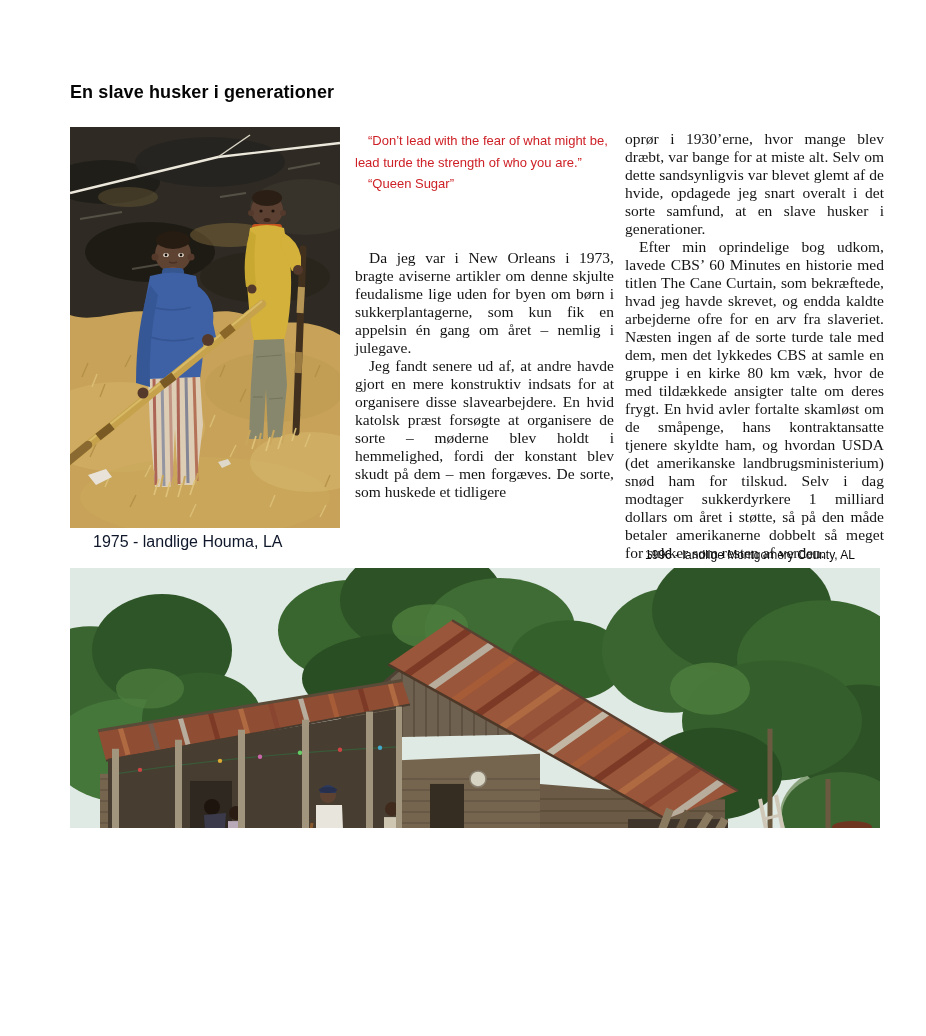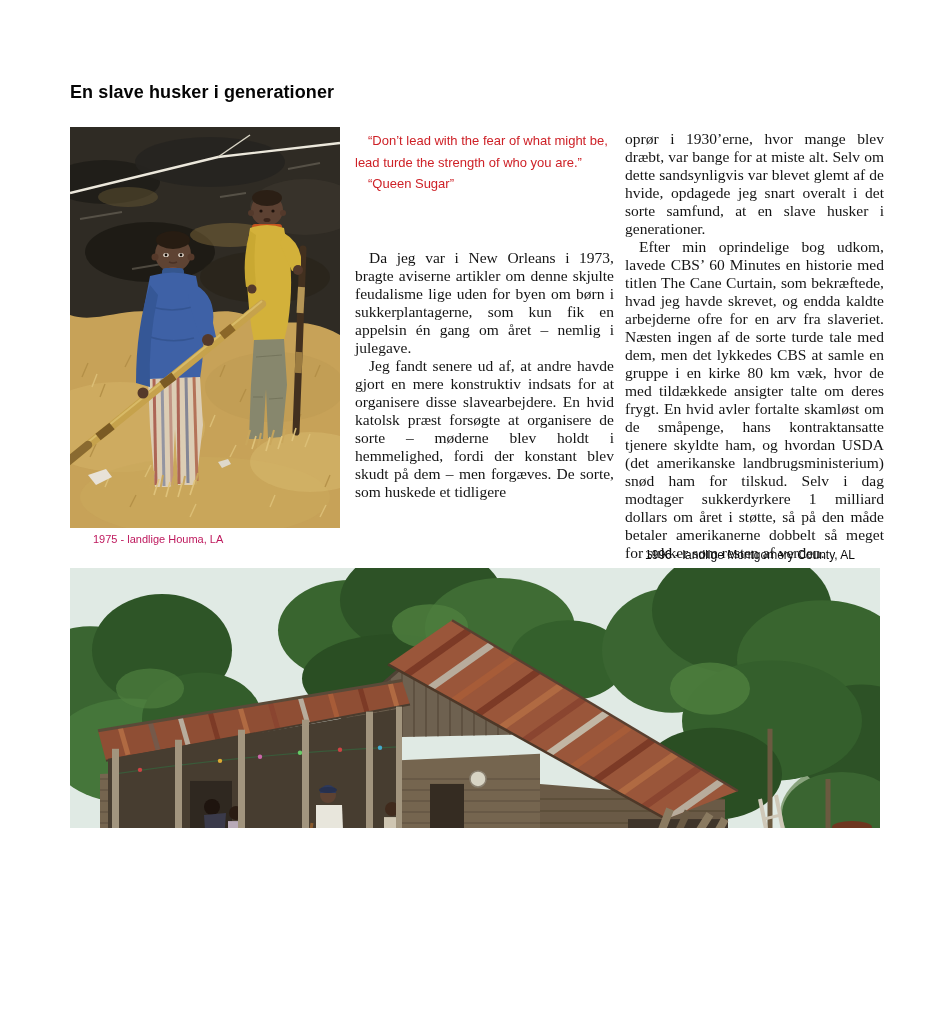--- a/index.html
+++ b/index.html
@@ -2,21 +2,21 @@
 <html lang="da"><head>
 <meta charset="utf-8">
 <style>
   html,body{margin:0;padding:0;}
   body{width:926px;height:1036px;background:#ffffff;font-family:"Liberation Sans",sans-serif;position:relative;}
   .page{position:absolute;left:0;top:0;width:926px;height:828px;background:#fff;overflow:hidden;}
   .title{position:absolute;left:70px;top:70px;font-size:18px;font-weight:700;color:#050505;letter-spacing:.1px;}
   .photo1{position:absolute;left:70px;top:127px;width:270px;height:401px;overflow:hidden;}
   .photo2{position:absolute;left:70px;top:568px;width:810px;height:462px;overflow:hidden;}
   .photo1 svg,.photo2 svg{display:block;width:100%;height:100%;}
-  .cap1{position:absolute;left:93px;top:533px;font-size:11px;color:#be185d;}
+  .cap1{position:absolute;left:93px;top:533px;font-size:16px;color:#0f172a;}
   .cap2{position:absolute;left:355px;top:548px;width:500px;text-align:right;font-size:12px;color:#0a0a0a;}
   .quote{position:absolute;left:355px;top:130px;width:262px;font-size:13px;line-height:21.5px;color:#ce2127;}
   .quote div{white-space:nowrap;}
   .q1{padding-left:13px;}
   .q3{padding-left:11px;}
   .q4{padding-left:13px;}
   .colmid{position:absolute;left:355px;top:223px;width:259px;margin-top:26px;}
   .colright{position:absolute;left:625px;top:130px;width:259px;}
   .body-par{margin:0;font-family:"Liberation Serif","DejaVu Serif",serif;font-size:15.5px;line-height:18px;color:#141414;text-align:justify;hyphens:auto;-webkit-hyphens:auto;}
   .indent{text-indent:14px;}

